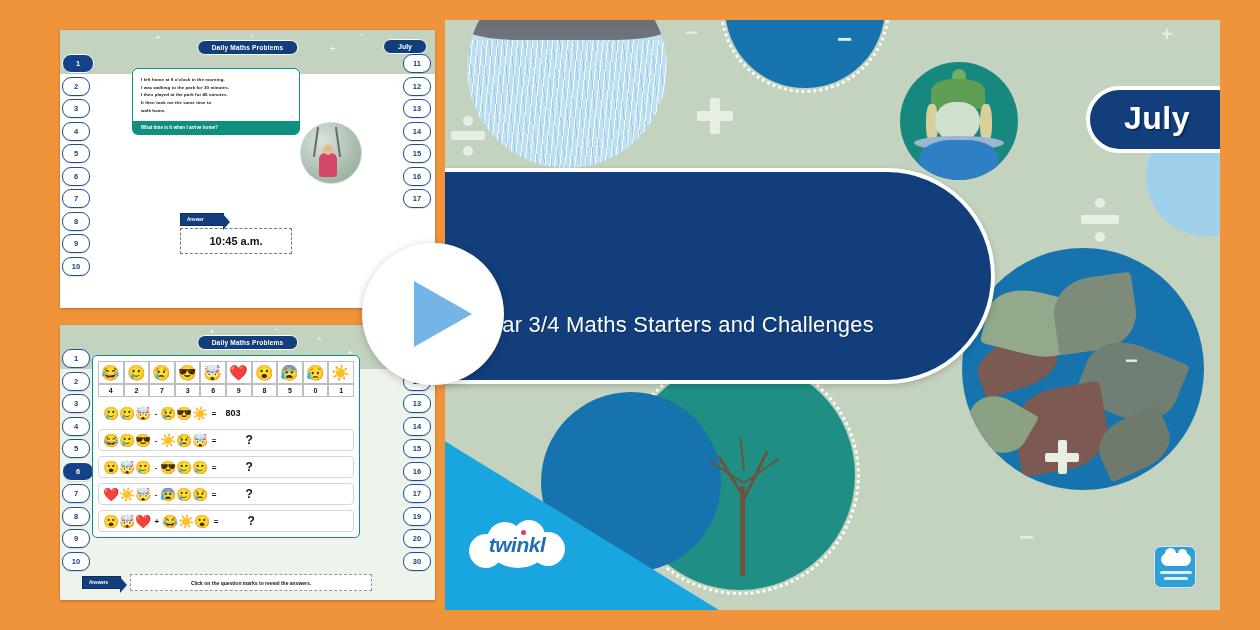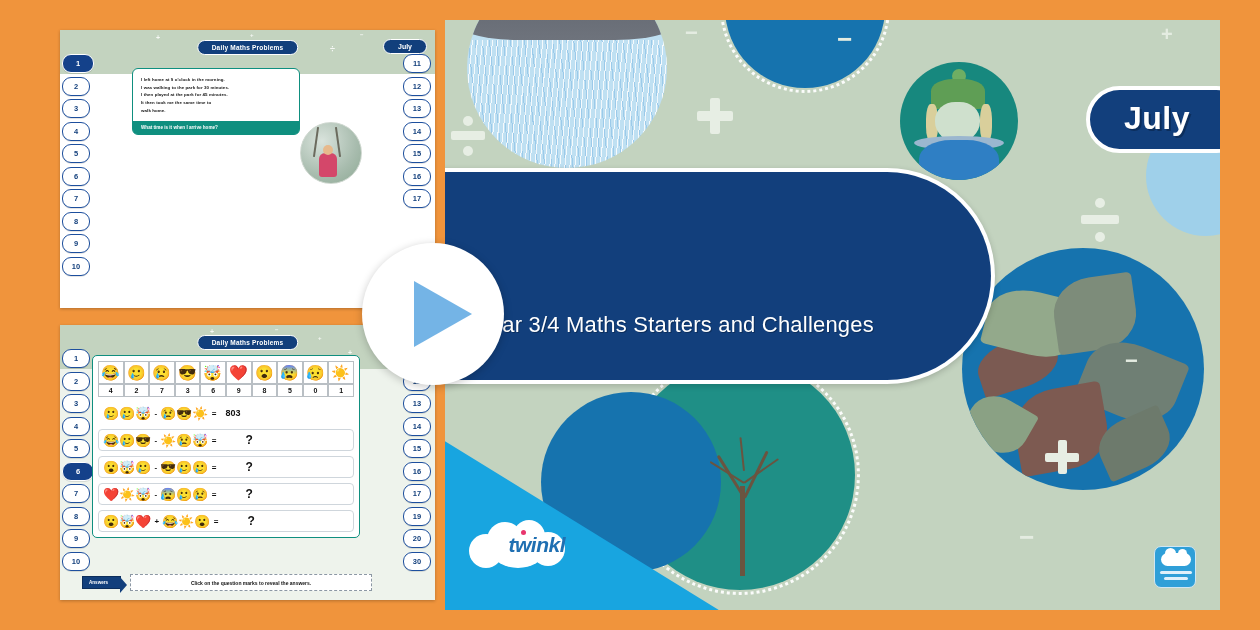--- a/index.html
+++ b/index.html
@@ -311,21 +311,21 @@
   }
   .twinkl {
     position: absolute; left: 24px; bottom: 40px;
     width: 96px; height: 50px;
   }
   .twinkl .c {
     position: absolute; background:#fff; border-radius:50%;
   }
   .twinkl .word {
     position:absolute; left: 0; top: 13px; width: 96px;
-    text-align:right; color:#1f6fb2;
+    text-align:center; color:#1f6fb2;
     font-size: 21px; font-weight: bold; font-style: italic;
     letter-spacing:-.5px; z-index: 3;
   }
   .twinkl .dot {
     position:absolute; left: 52px; top: 10px; width:5px; height:5px;
     border-radius:50%; background:#e8356d; z-index: 4;
   }
 
   
   .qbadge {
@@ -415,20 +415,24 @@
           <div class="pline">It then took me the same time to</div>
           <div class="pline">walk home.</div>
         </div>
       <div class="qbar">What time is it when I arrive home?</div>
     </div>
 
     <div class="swing">
       <div class="kid"></div>
     </div>
 
+    <div class="answer-wrap">
+      <div class="ans-tag">Answer</div>
+      <div class="ans-box">10:45 a.m.</div>
+    </div>
   </div>
 
   <div class="thumb thumb-b">
     <div class="slide-bg light"></div>
     <div class="slide-band"></div>
 
     <div class="tmark" style="left:150px;top:3px;font-size:7px;">+</div>
     <div class="tmark" style="left:215px;top:2px;font-size:6px;">−</div>
     <div class="tmark" style="left:258px;top:10px;font-size:6px;">+</div>
     <div class="tmark" style="left:288px;top:24px;font-size:7px;">+</div>

